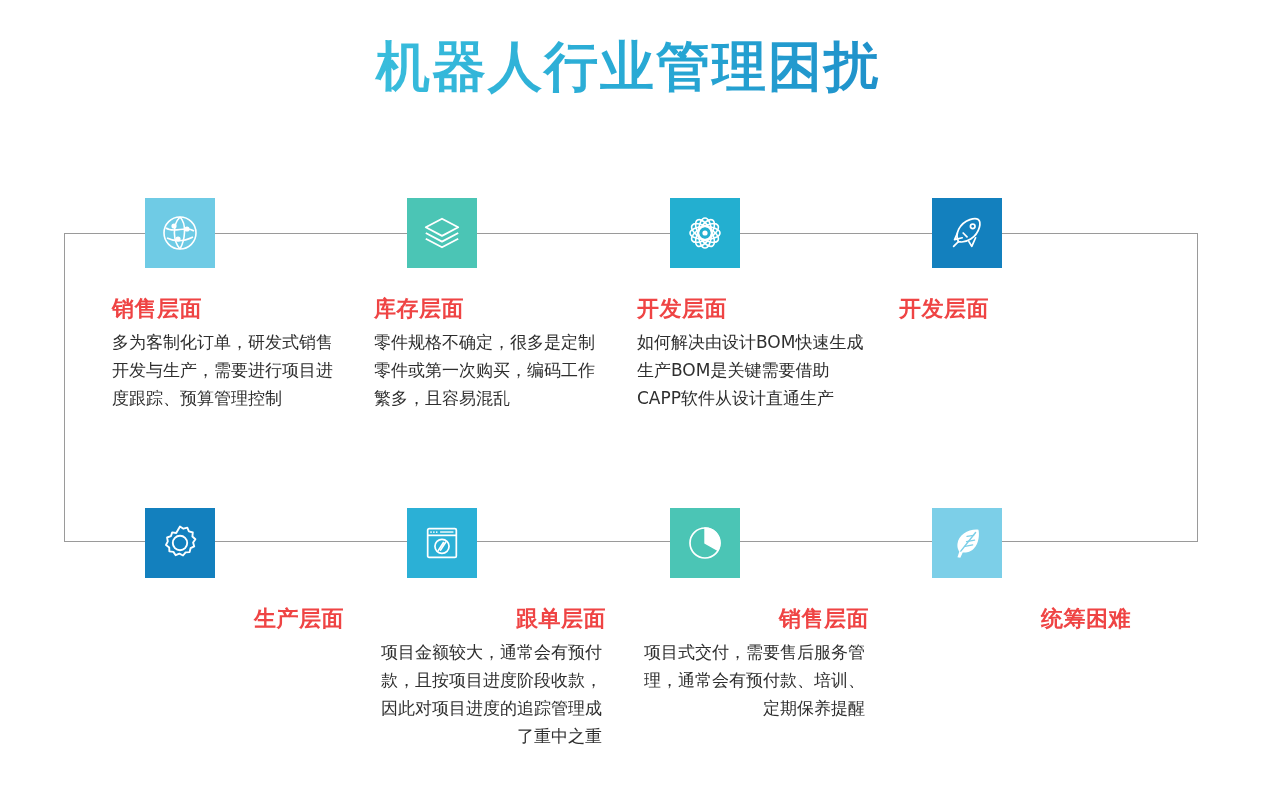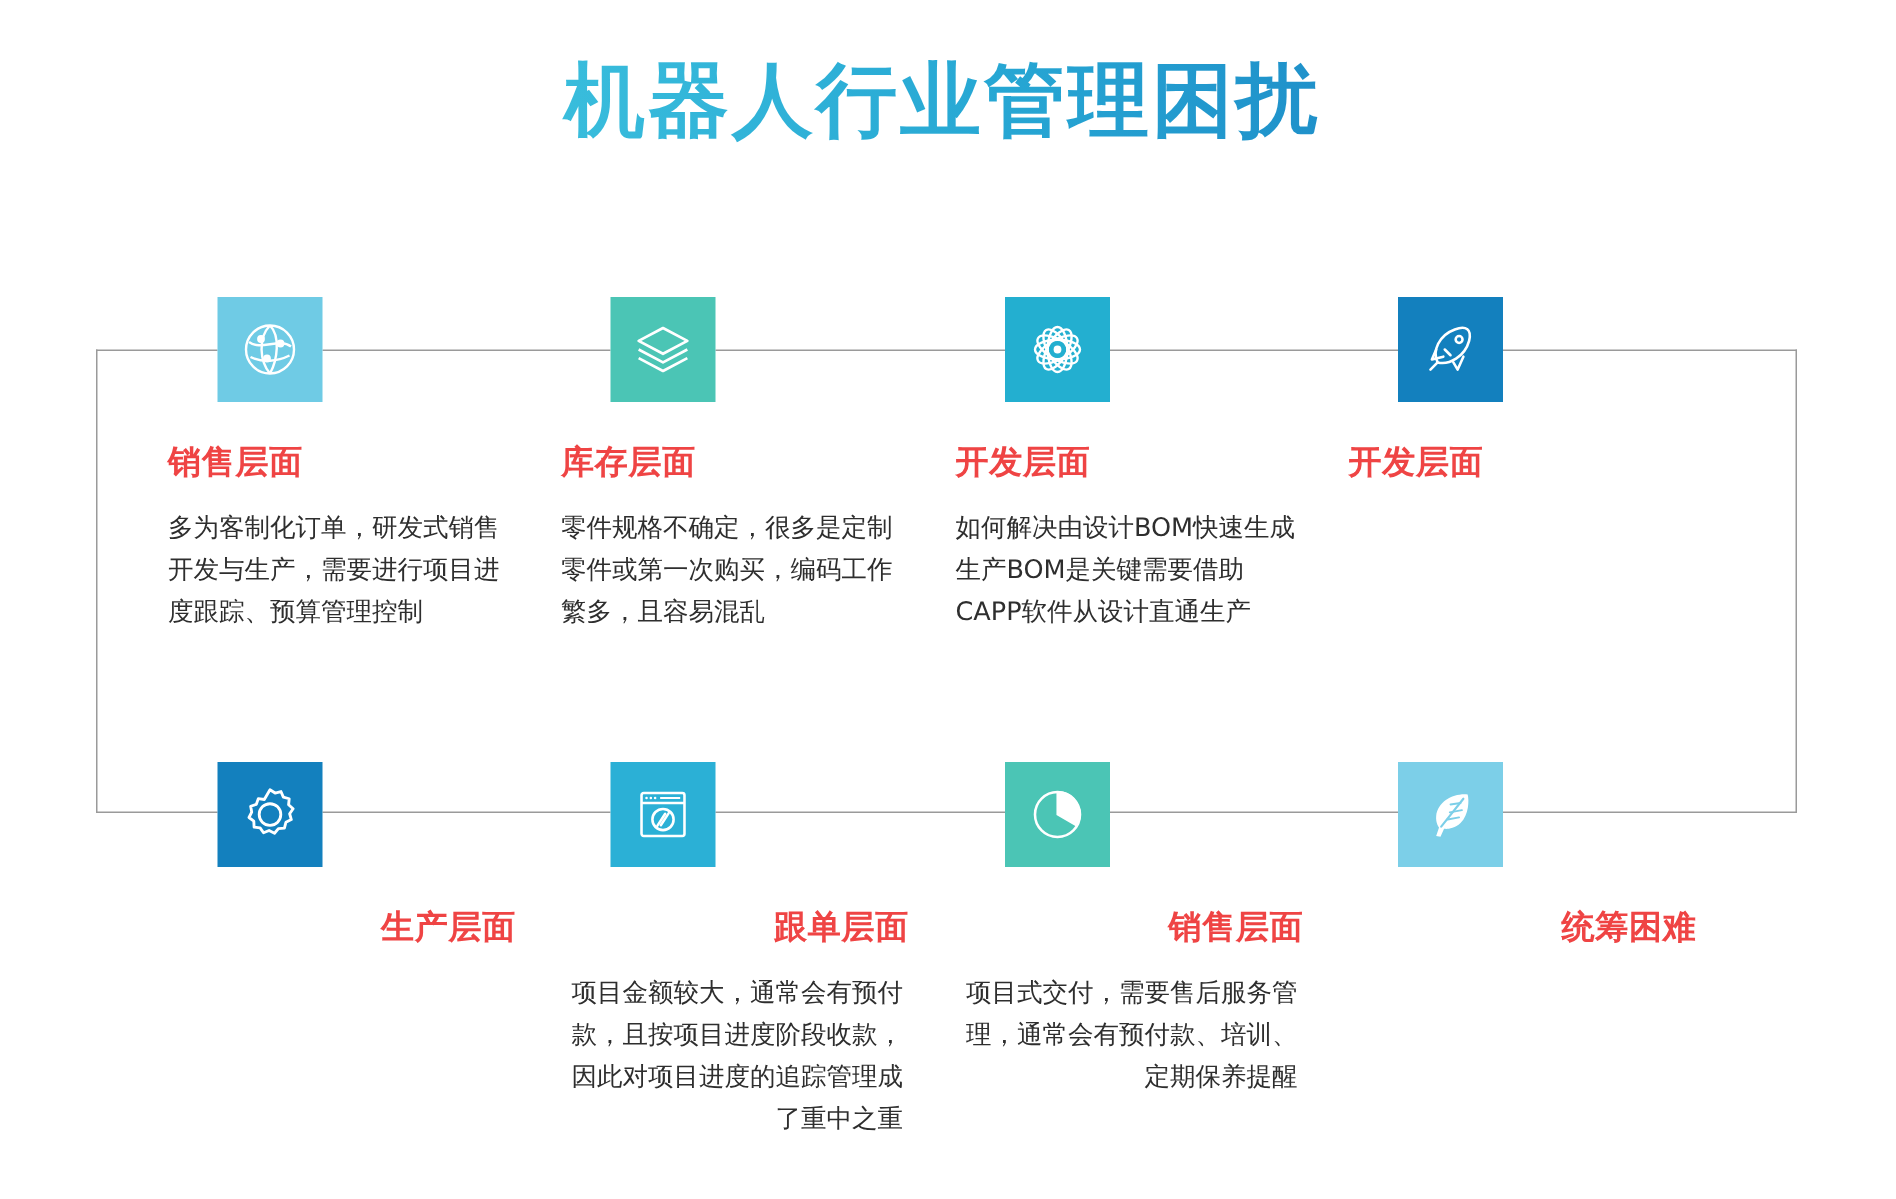--- a/index.html
+++ b/index.html
@@ -69,21 +69,21 @@
   }
   .card-title {
     margin-top: 28px;
     font-size: 22px;
     font-weight: 700;
     color: #ef4444;
     letter-spacing: 0.5px;
     line-height: 1.2;
   }
   .card-body {
-    margin-top: 16px;
+    margin-top: 6px;
     font-size: 17px;
     line-height: 28px;
     color: #2e2e2e;
     letter-spacing: 0px;
     width: 228px;
   }
 
   
   .row-top  { top: 198px; }
   .row-bot  { top: 508px; text-align: right; }

